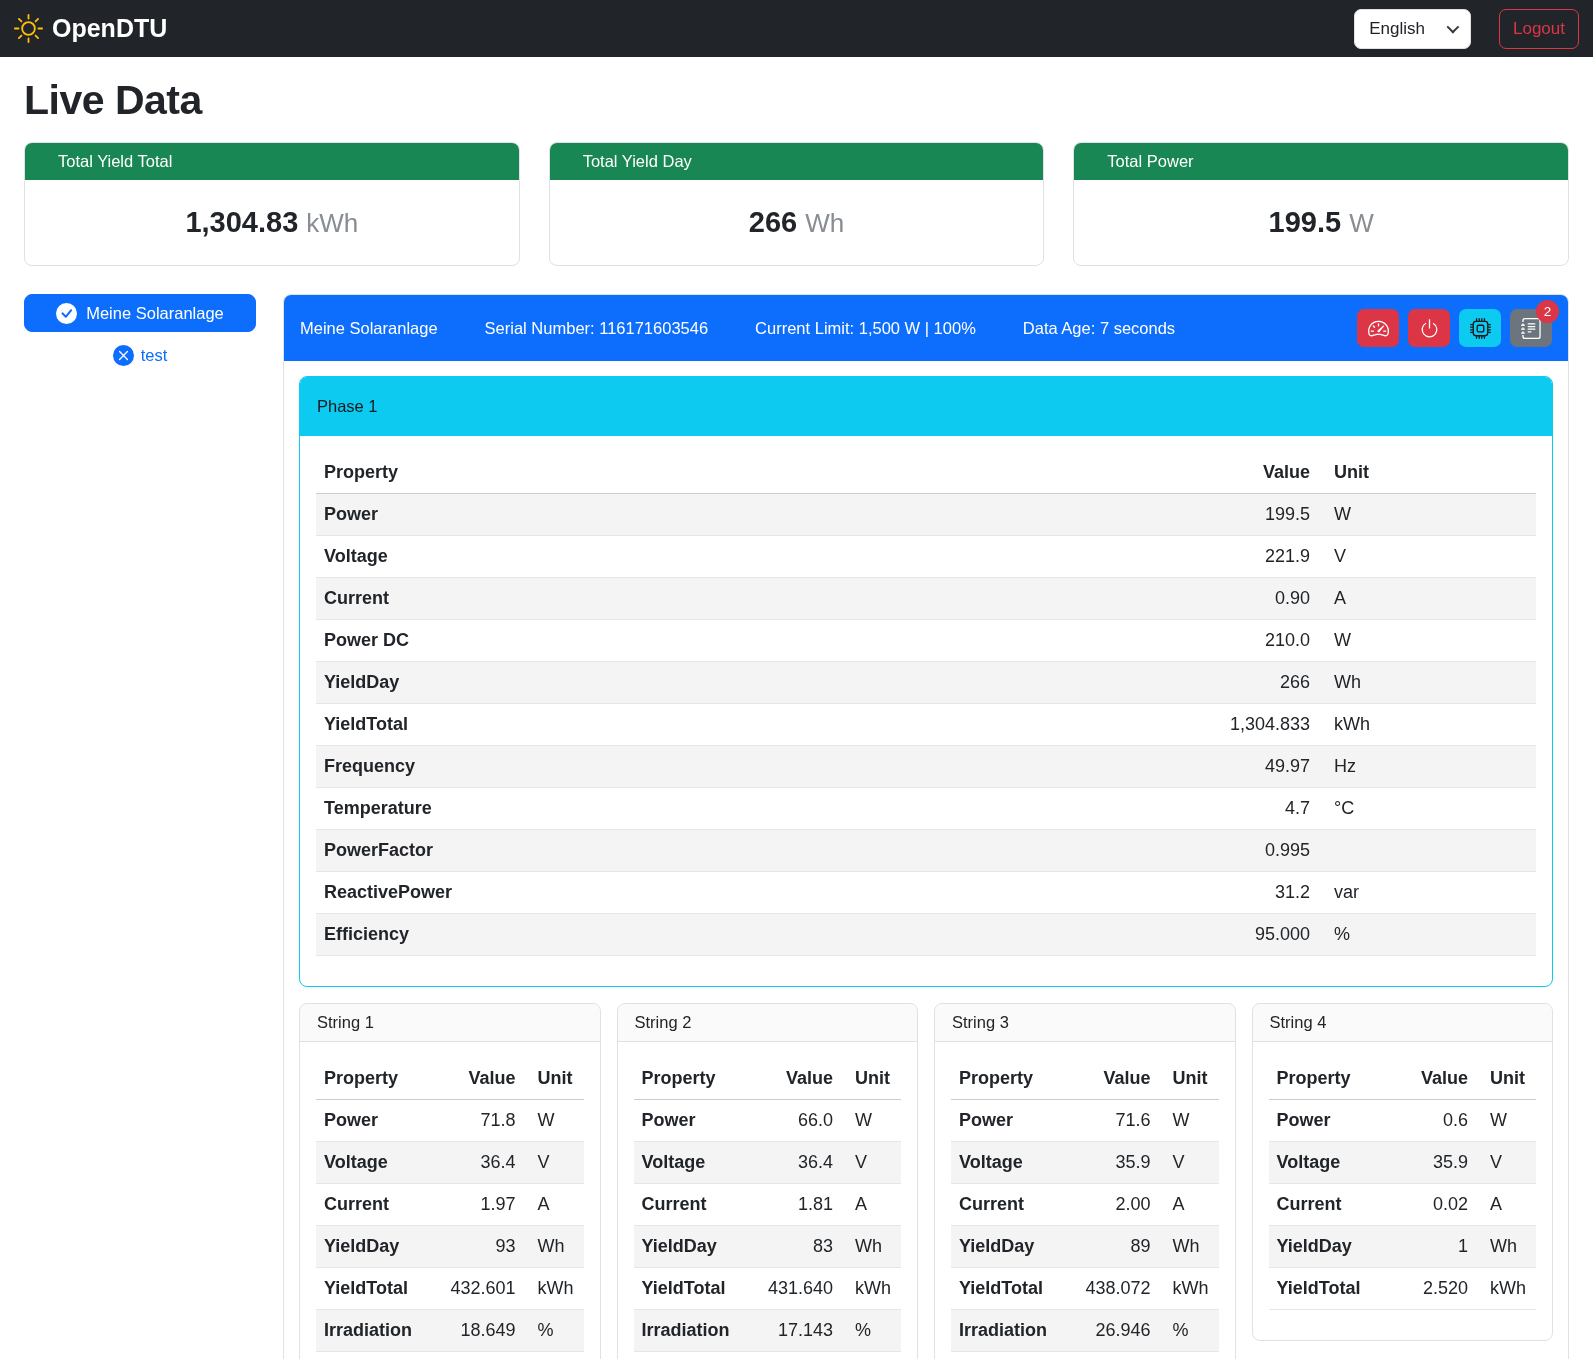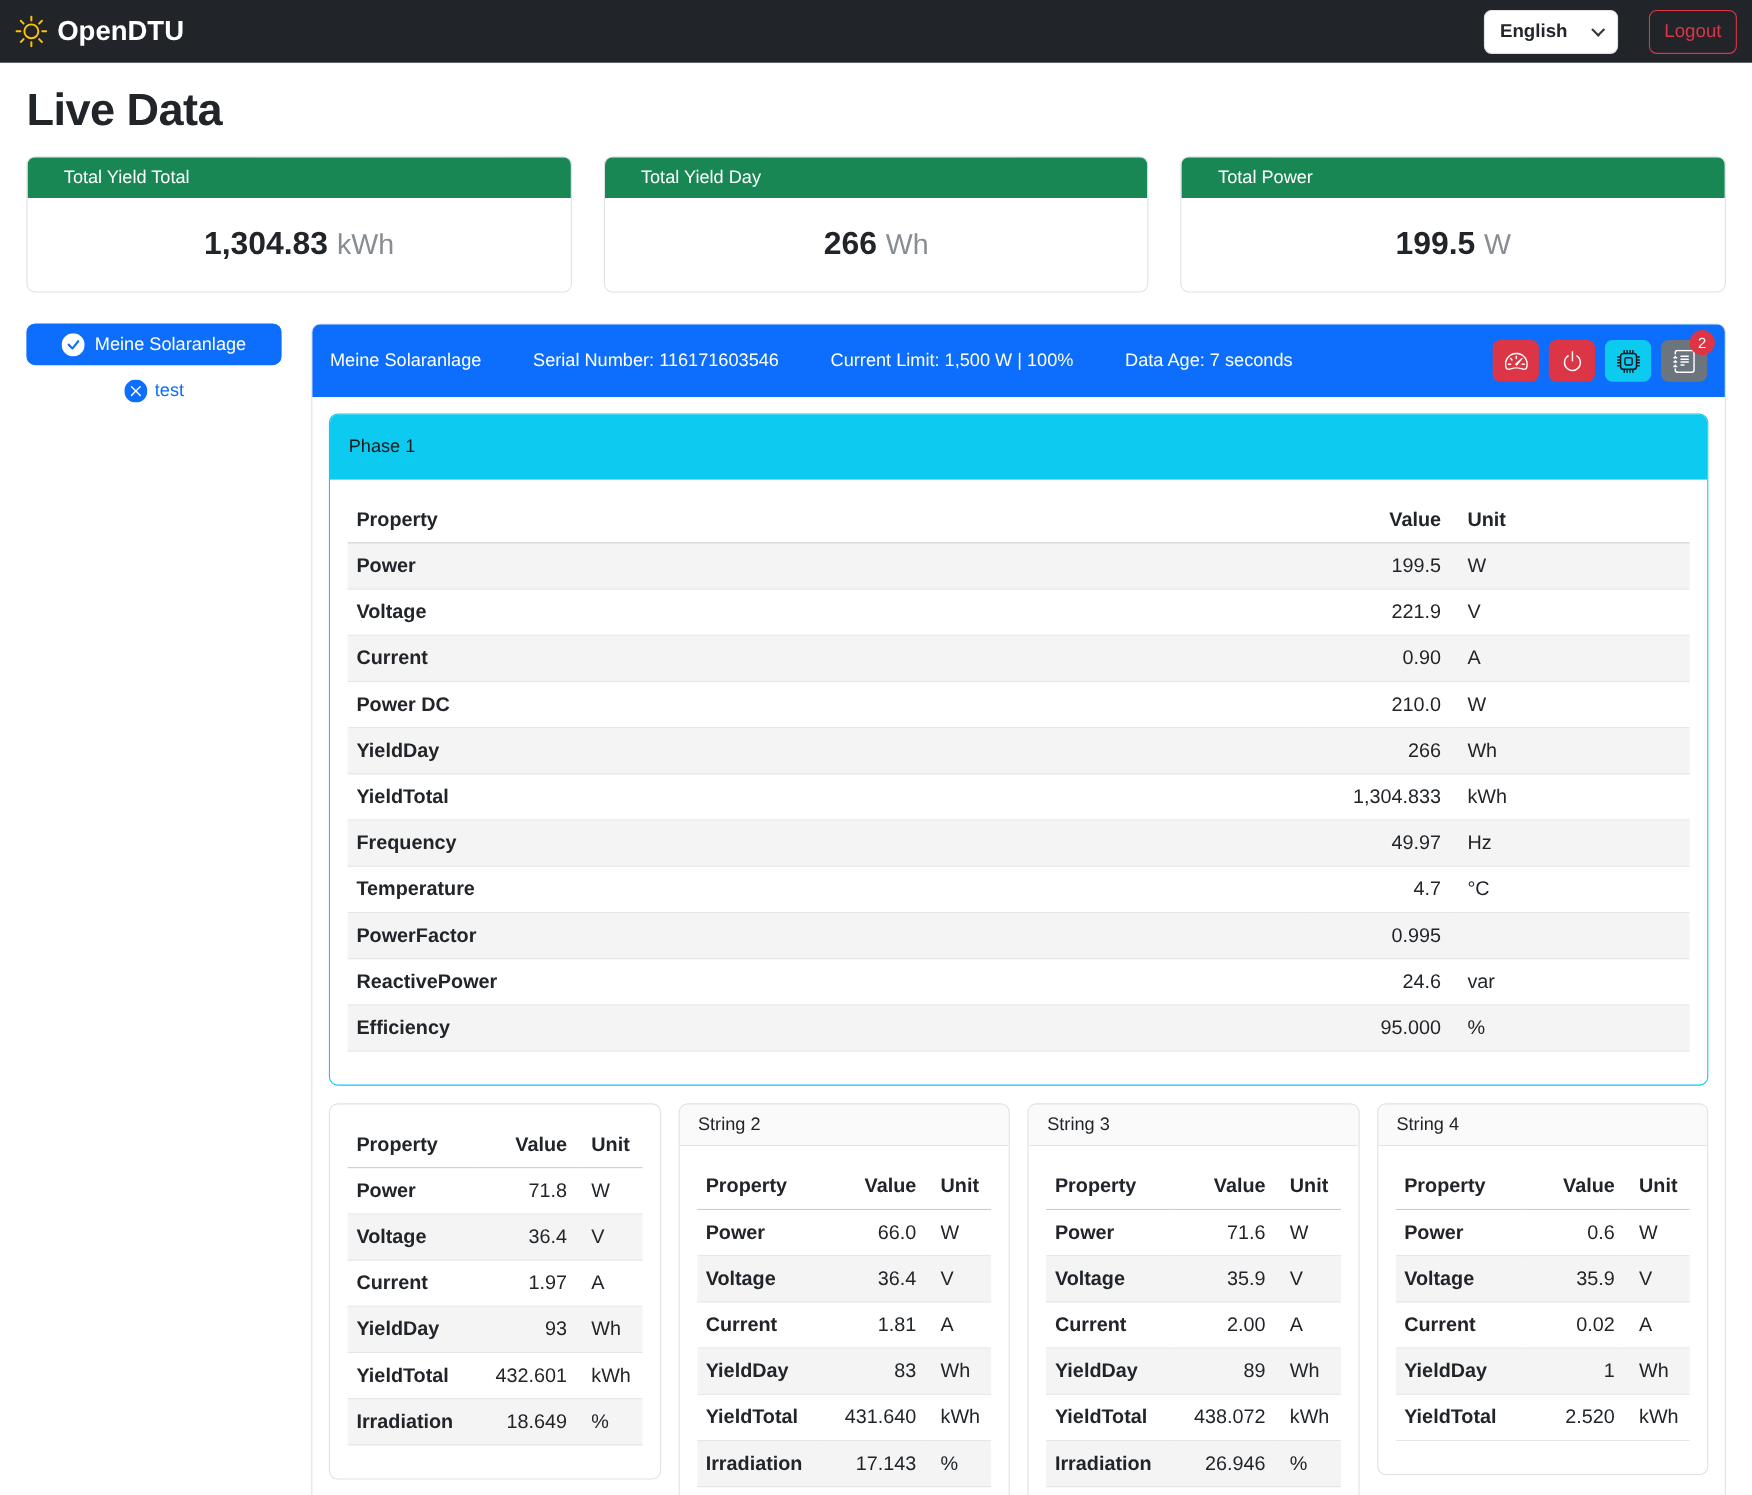--- a/index.html
+++ b/index.html
@@ -7,21 +7,21 @@
   body { min-height: 1359px; }
 
   
   .navbar { background:#212529; height:57px; display:flex; align-items:center; padding:0 14px; }
   .brand { display:flex; align-items:center; gap:9px; color:#fff; font-size:25px; font-weight:700; margin-right:18px; cursor:pointer; }
   .nav-links { display:flex; align-items:center; }
   .nav-link { color:rgba(255,255,255,.55); font-size:16.5px; padding:10px 15px; cursor:pointer; display:flex; align-items:center; gap:7px; }
   .nav-link.active { color:#fff; }
   .caret { width:0; height:0; border-left:5px solid transparent; border-right:5px solid transparent; border-top:5px solid rgba(255,255,255,.55); display:inline-block; }
   .nav-right { margin-left:auto; display:flex; align-items:center; gap:28px; }
-  .lang-select { background:#fff; border:1px solid #dee2e6; border-radius:7px; height:40px; padding:0 14px; display:flex; align-items:center; gap:22px; font-size:17px; color:#212529; cursor:pointer;font-weight:bold; }
+  .lang-select { background:#fff; border:1px solid #dee2e6; border-radius:7px; height:40px; padding:0 14px; display:flex; align-items:center; gap:22px; font-size:17px; color:#212529; cursor:pointer; }
   .chev { width:9px; height:9px; border-right:2px solid #343a40; border-bottom:2px solid #343a40; transform:rotate(45deg) translateY(-2px); display:inline-block; }
   .logout-btn { border:1px solid #dc3545; color:#dc3545; background:transparent; border-radius:7px; height:40px; padding:0 13px; font-size:17px; cursor:pointer; font-family:inherit; }
 
   
   .page { padding:14px 24px 24px 24px; }
   h1.page-title { font-size:41px; font-weight:700; letter-spacing:-0.5px; margin:6px 0 18px 0; }
 
   
   .cards-row { display:flex; gap:29px; margin-bottom:28px; }
   .scard { flex:1; background:#fff; border:1px solid #dee2e6; border-radius:8px; overflow:hidden; }
@@ -238,36 +238,37 @@
                     <td class="c-val">4.7</td>
                     <td class="c-unit">°C</td>
                   </tr>
                   <tr>
                     <th class="c-prop">PowerFactor</th>
                     <td class="c-val">0.995</td>
                     <td class="c-unit"></td>
                   </tr>
                   <tr>
                     <th class="c-prop">ReactivePower</th>
-                    <td class="c-val">24.6</td>
+                    <td class="c-val">31.2</td>
                     <td class="c-unit">var</td>
                   </tr>
                   <tr>
                     <th class="c-prop">Efficiency</th>
                     <td class="c-val">95.000</td>
                     <td class="c-unit">%</td>
                   </tr>
                 </tbody>
             </table>
           </div>
         </div>
 
         <div class="strings-row">
 
           <div class="string-card">
+            <div class="string-header">String 1</div>
             <div class="string-body stripe-even">
               <table class="dtable">
                 <thead>
                   <tr>
                     <th class="c-prop">Property</th>
                     <th class="c-val">Value</th>
                     <th class="c-unit">Unit</th>
                   </tr>
                 </thead>
                 <tbody>

